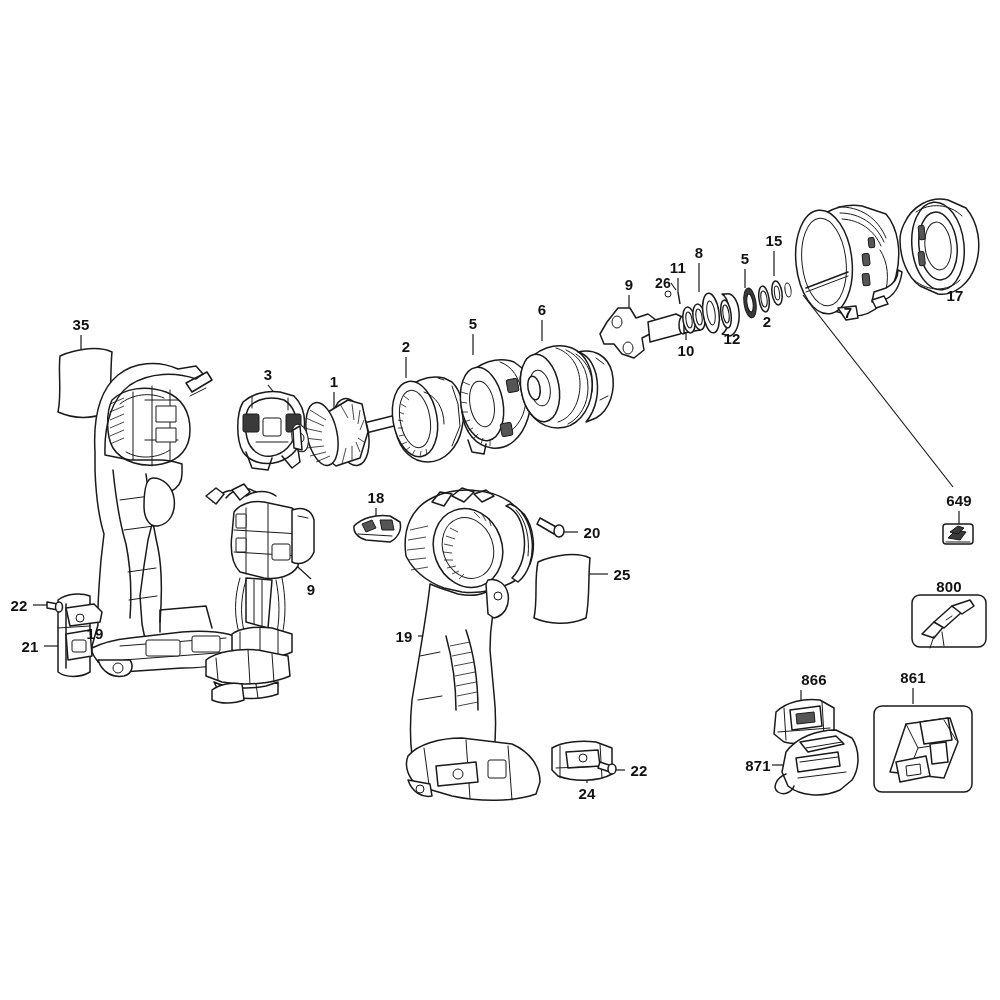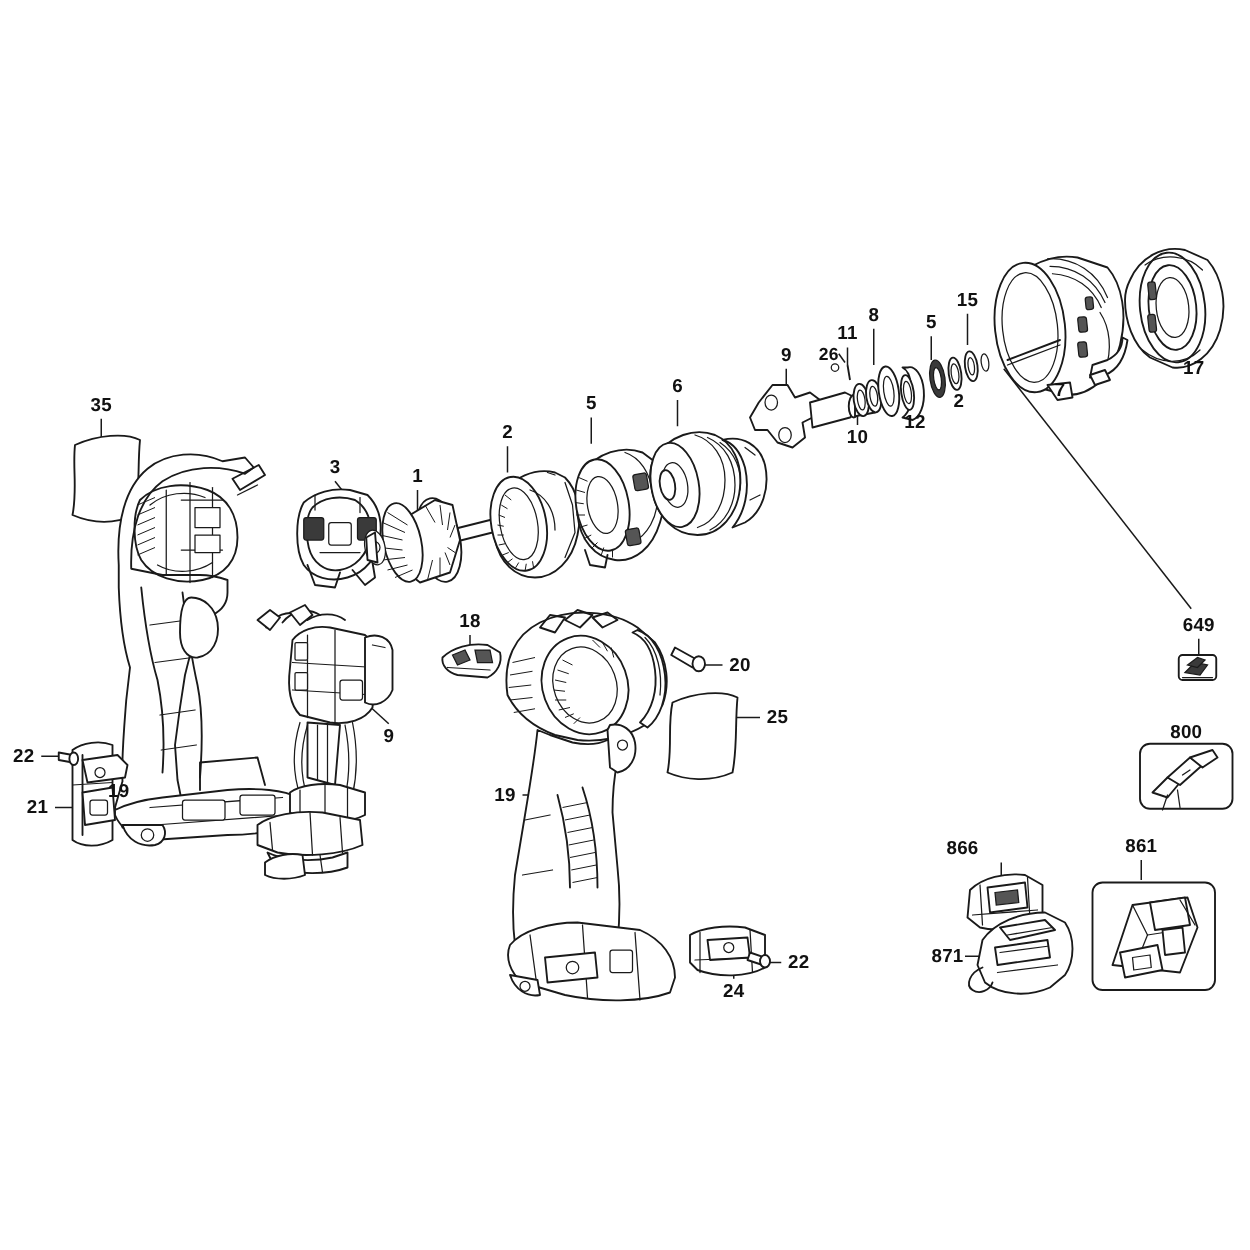--- a/index.html
+++ b/index.html
@@ -611,16 +611,16 @@
 <div class="lbl" style="left:30px;top:646px;">21</div>
 <div class="lbl" style="left:19px;top:605px;">22</div>
 <div class="lbl" style="left:639px;top:770px;">22</div>
 <div class="lbl" style="left:81px;top:324px;">35</div>
 <div class="lbl" style="left:587px;top:793px;text-align:center;">24</div>
 <div class="lbl" style="left:622px;top:574px;">25</div>
 <div class="lbl s" style="left:663px;top:283px;">26</div>
 <div class="lbl" style="left:949px;top:586px;">800</div>
 <div class="lbl" style="left:959px;top:500px;">649</div>
 <div class="lbl" style="left:913px;top:677px;">861</div>
-<div class="lbl" style="left:770px;top:679px;">866</div>
+<div class="lbl" style="left:814px;top:679px;">866</div>
 <div class="lbl" style="left:758px;top:765px;">871</div>
 
 </div>
 
 </body></html>

